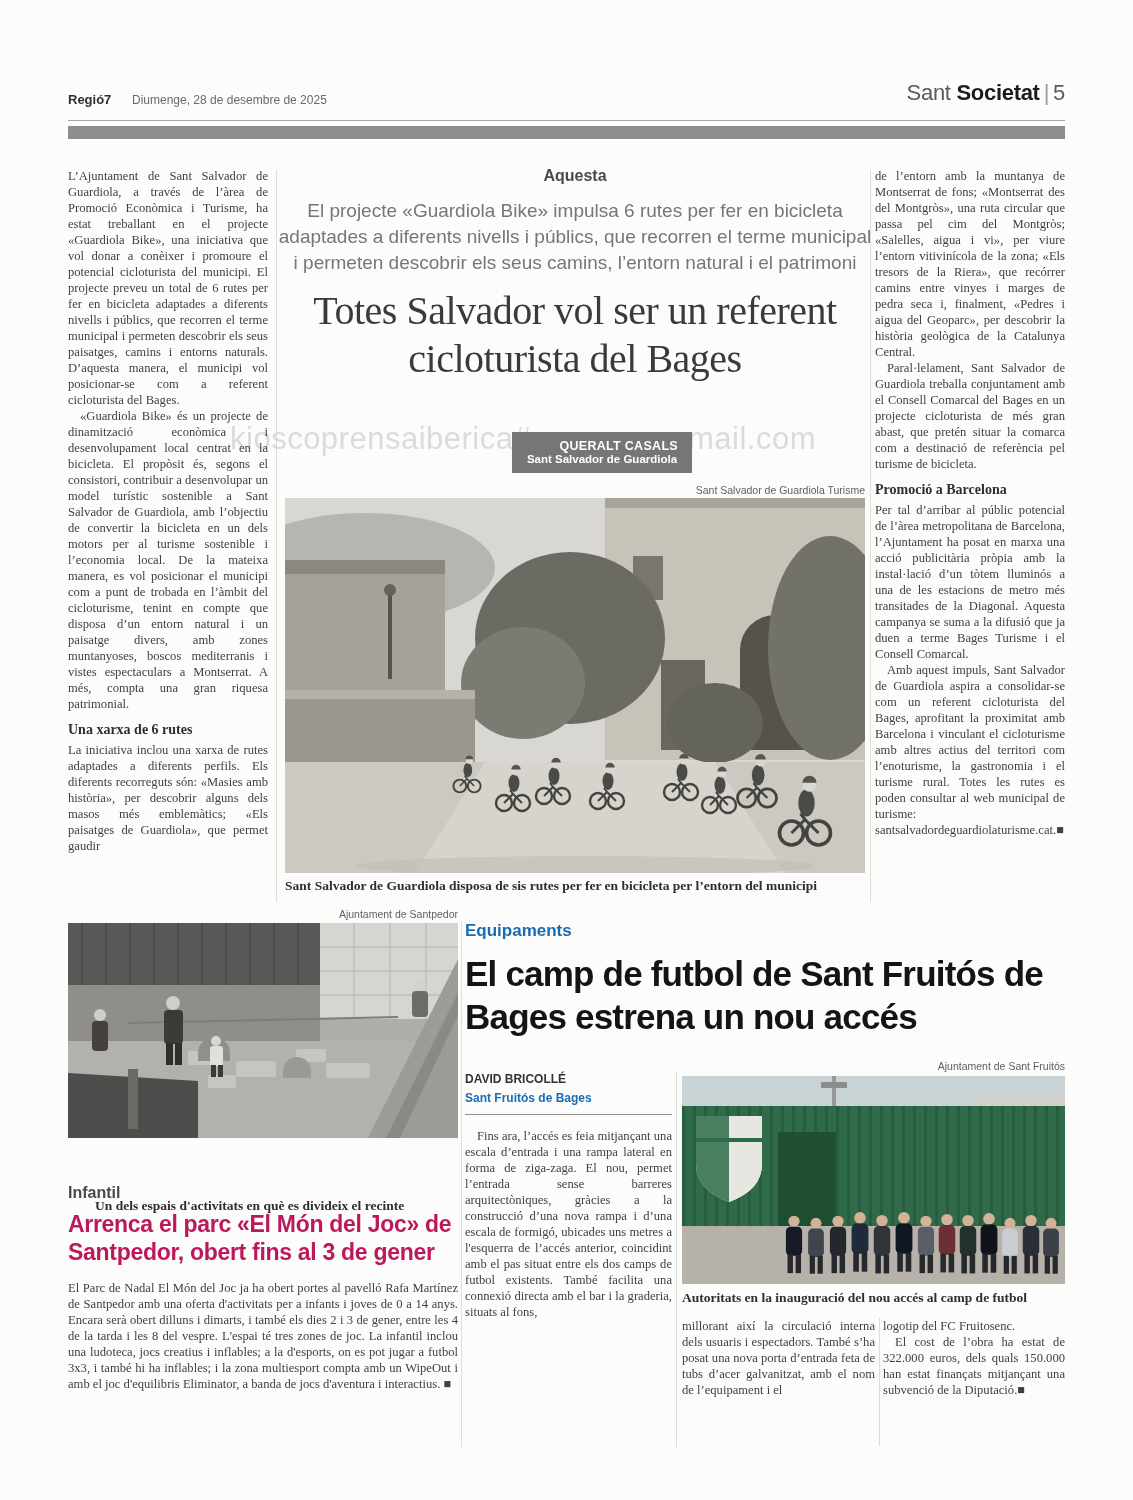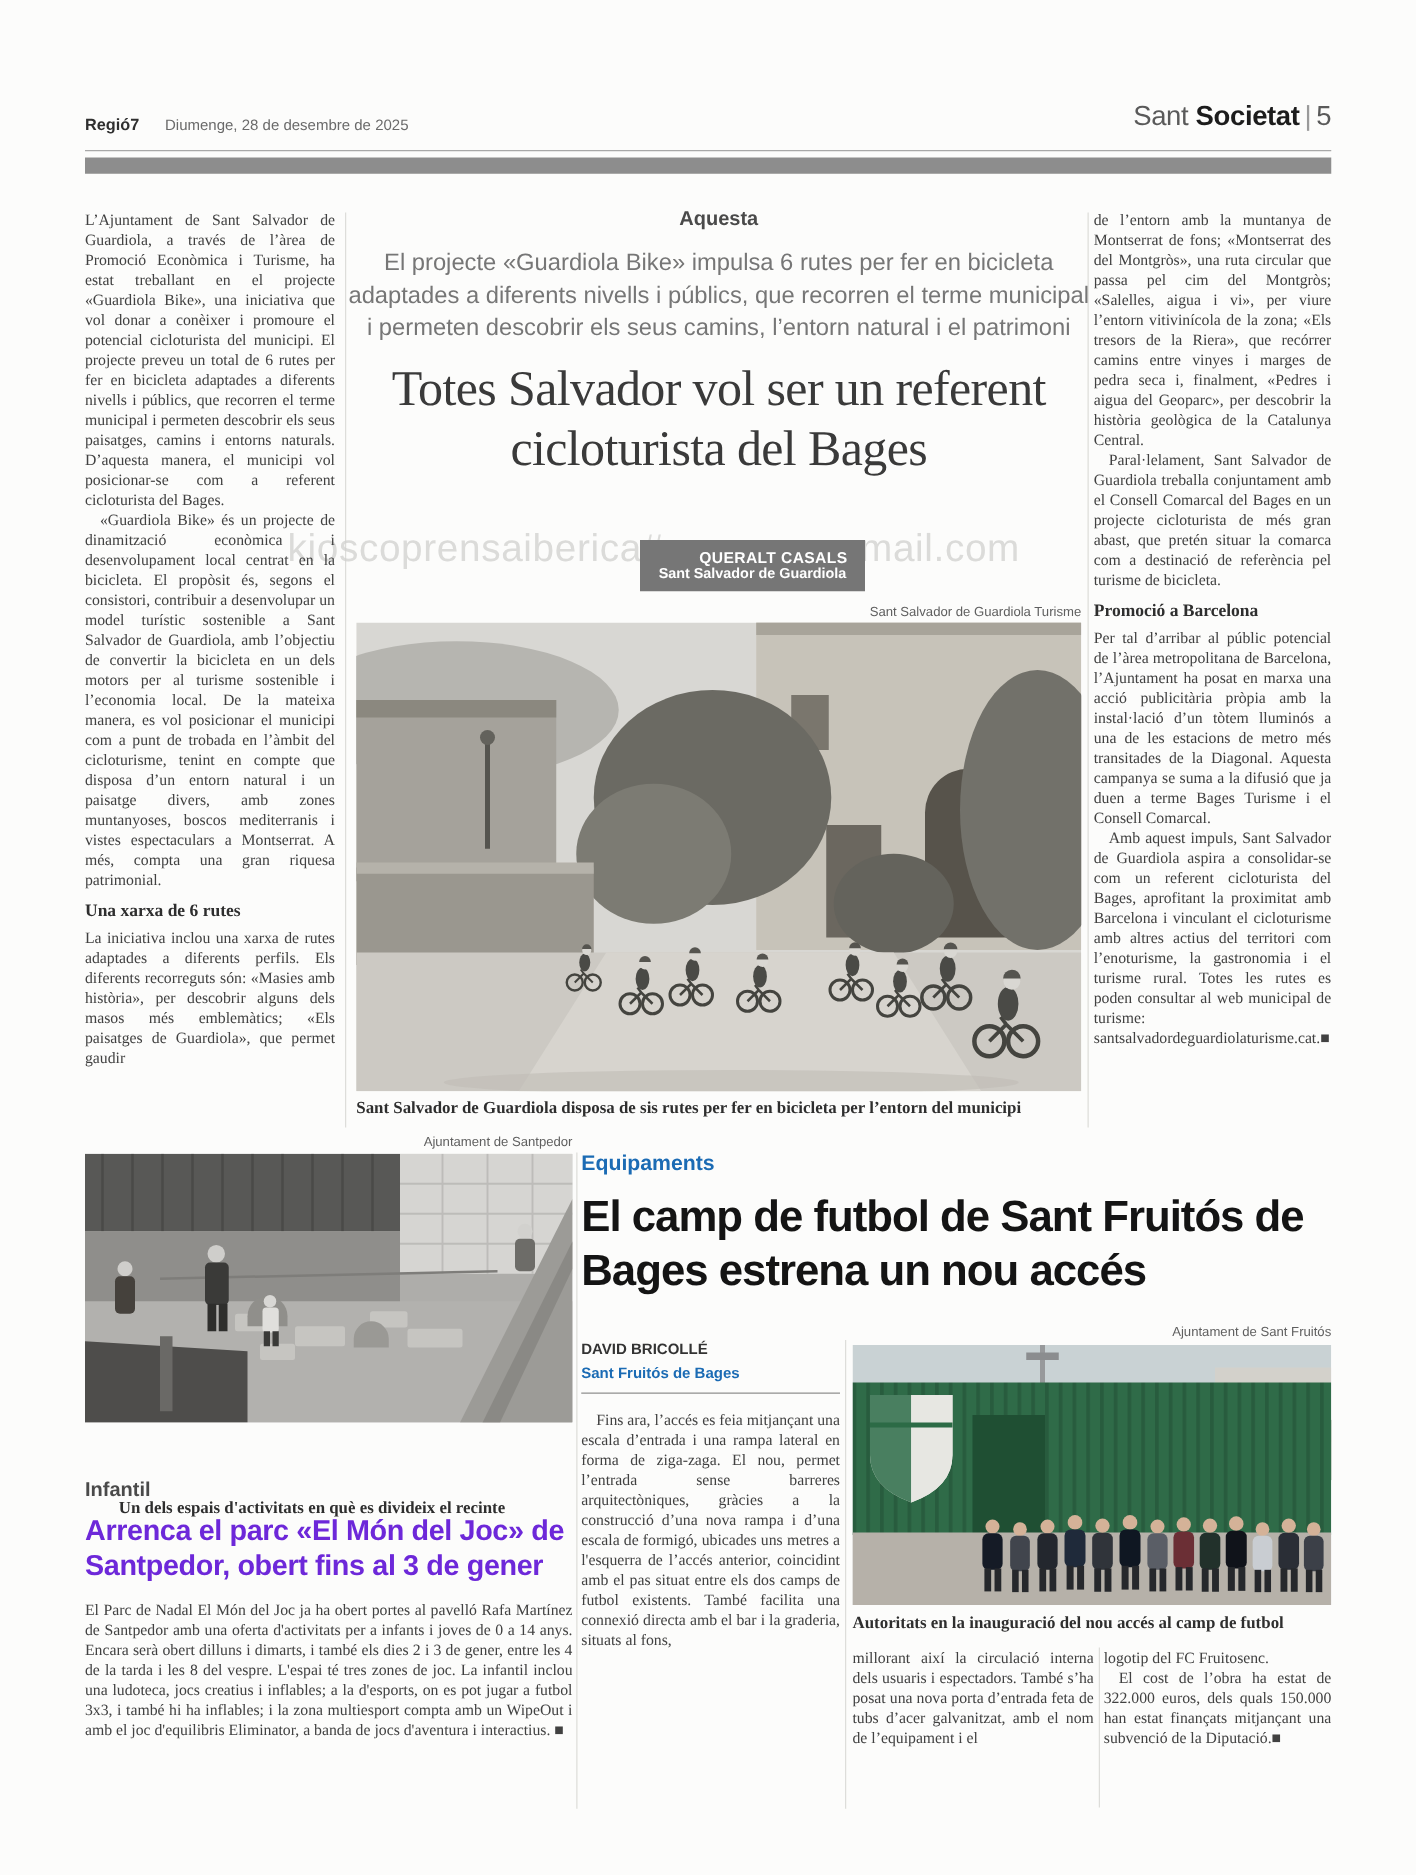--- a/index.html
+++ b/index.html
@@ -46,21 +46,21 @@
   .byline-box .n{font-size:12.5px;font-weight:bold;letter-spacing:.3px;text-align:right;}
   .byline-box .p{font-size:11.5px;font-weight:bold;margin-top:0;}
   .credit{font-size:10.5px;color:#5f5f5f;text-align:right;}
   .caption{
     font-family:"Liberation Serif",serif;font-weight:bold;
     font-size:13.5px;color:#2e2e2e;
   }
   .vrule{background:#ddddda;width:1px;}
   
   .headline-sans-sm{
-    font-size:23px;line-height:28px;font-weight:bold;color:#6d28d9;letter-spacing:-0.3px;
+    font-size:23px;line-height:28px;font-weight:bold;color:#be185d;letter-spacing:-0.3px;
   }
   
   .headline-sans-lg{
     font-size:35px;line-height:43px;font-weight:bold;color:#141414;letter-spacing:-0.8px;
   }
   .byname{font-size:12px;font-weight:bold;color:#333;}
   .byplace{font-size:12px;font-weight:bold;color:#1b6bb4;margin-top:2px;}
   .bylinerule{height:1px;background:#8f8f8f;}
   svg{display:block;}
 </style>

